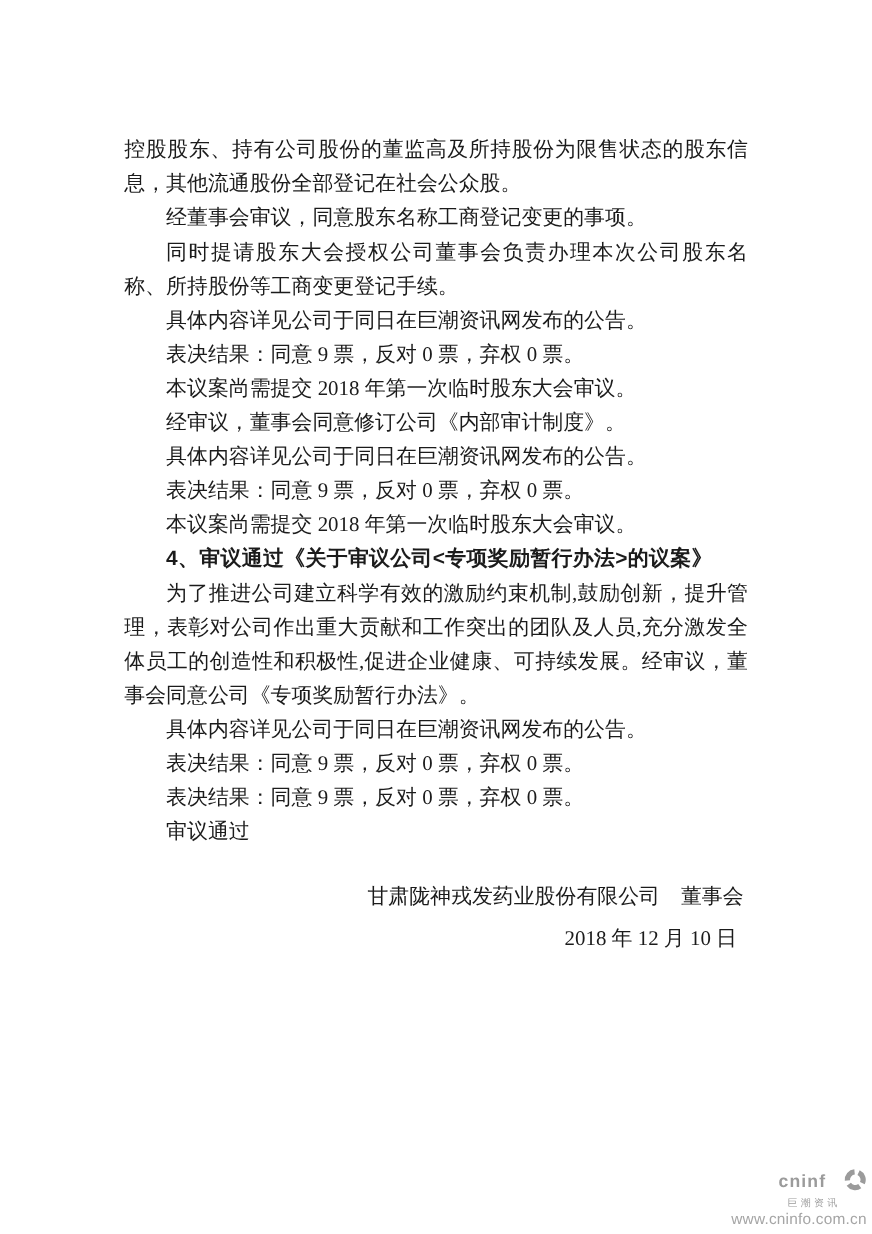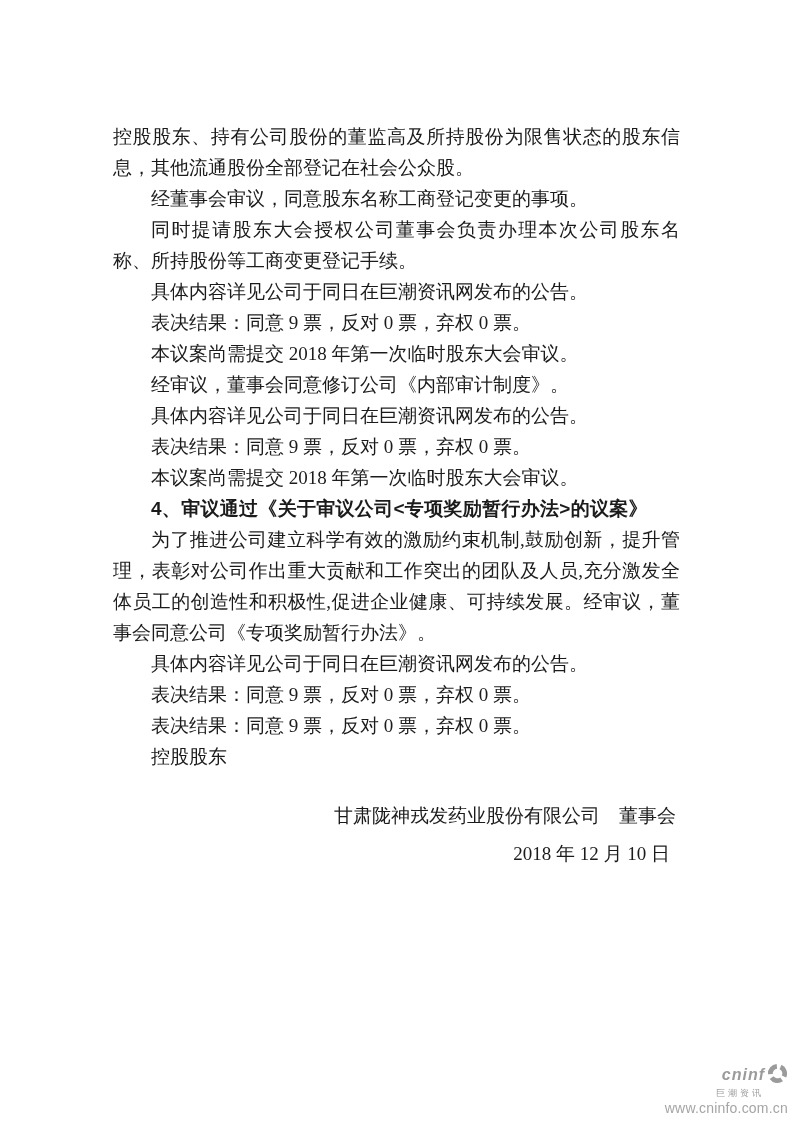--- a/index.html
+++ b/index.html
@@ -60,22 +60,21 @@
     bottom: 7px;
     text-align: right;
     color: #9b9b9b;
     font-family: "Liberation Sans", "DejaVu Sans", sans-serif;
     line-height: 1;
   }
   .logo-row {
     display: flex;
     align-items: center;
     justify-content: flex-end;
-    gap: 2px;
-    font-style: italic;
+    gap: 16px;
   }
   .logo-text {
     font-weight: 700;
     font-size: 16px;
     letter-spacing: 1px;
   }
   .logo-swirl {
     display: inline-block;
   }
   .logo-cn {
@@ -107,21 +106,21 @@
     <p class="para">具体内容详见公司于同日在巨潮资讯网发布的公告。</p>
     <p class="para">表决结果：同意 9 票，反对 0 票，弃权 0 票。</p>
     <p class="para">本议案尚需提交 2018 年第一次临时股东大会审议。</p>
 
     <p class="para heading">4、审议通过《关于审议公司&lt;专项奖励暂行办法&gt;的议案》</p>
     <p class="para">为了推进公司建立科学有效的激励约束机制,鼓励创新，提升管理，表彰对公司作出重大贡献和工作突出的团队及人员,充分激发全体员工的创造性和积极性,促进企业健康、可持续发展。经审议，董事会同意公司《专项奖励暂行办法》。</p>
     <p class="para">具体内容详见公司于同日在巨潮资讯网发布的公告。</p>
     <p class="para">表决结果：同意 9 票，反对 0 票，弃权 0 票。</p>
 
     <p class="para">表决结果：同意 9 票，反对 0 票，弃权 0 票。</p>
-    <p class="para">控股股东</p>
+    <p class="para">审议通过</p>
 
     <div class="signature">
       <p class="sig-company">甘肃陇神戎发药业股份有限公司　董事会</p>
       <p class="sig-date">2018 年 12 月 10 日</p>
     </div>
   </div>
 
   <div class="footer-logo">
     <div class="logo-row">
       <span class="logo-text">cninf</span>

